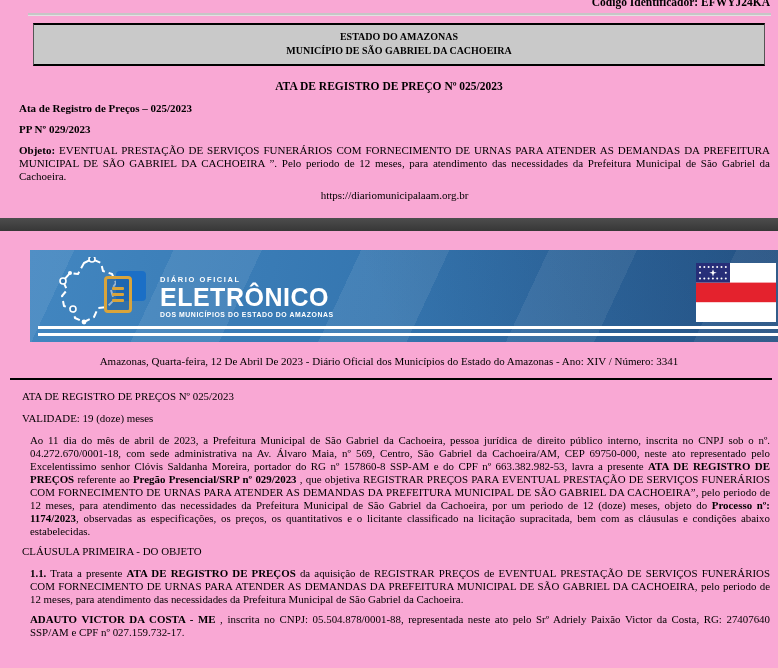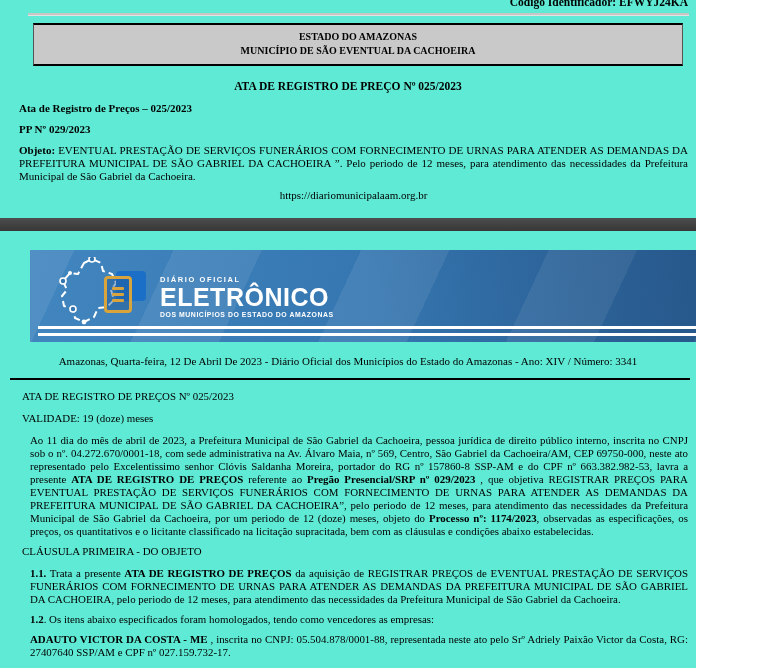--- a/index.html
+++ b/index.html
@@ -1,16 +1,16 @@
 <!DOCTYPE html>
 <html><head>
 <meta charset="utf-8">
 <style>
   html,body{margin:0;padding:0;background:#ffffff;}
-  .page{position:relative;width:696px;height:668px;overflow:hidden;background:#5eead4;
+  .page{position:relative;width:778px;height:668px;overflow:hidden;background:#f9a8d4;
         font-family:"Liberation Serif","DejaVu Serif",serif;color:#000;}
   .b{font-weight:bold;}
 
   
   .code-row{position:absolute;top:-4px;right:8px;font-size:11.5px;font-weight:bold;white-space:nowrap;}
   .top-divider{position:absolute;top:13px;left:28px;right:7px;height:2px;background:#c6c6c6;border-bottom:1px solid #e2e2e2;}
 
   
   .gray-box{margin:23px 13px 0 33px;background:#c9c9c9;border-top:2px solid #000;border-bottom:2px solid #000;
             border-left:1px solid #555;border-right:1px solid #555;
@@ -59,21 +59,21 @@
 </head>
 <body>
 
 <div class="page">
 
   <div class="code-row">Código Identificador: EFWYJ24KA</div>
   <div class="top-divider"></div>
 
   <div class="gray-box">
     <div>ESTADO DO AMAZONAS</div>
-    <div>MUNICÍPIO DE SÃO EVENTUAL DA CACHOEIRA</div>
+    <div>MUNICÍPIO DE SÃO GABRIEL DA CACHOEIRA</div>
   </div>
 
   <div class="doc-header">
     <div>ATA DE REGISTRO DE PREÇO Nº 025/2023</div>
   </div>
 
   <div class="summary">
     <div class="line-b">Ata de Registro de Preços – 025/2023</div>
     <div class="line-b">PP Nº 029/2023</div>
     <div class="para"><span class="b">Objeto:</span><span> EVENTUAL PRESTAÇÃO DE SERVIÇOS FUNERÁRIOS COM FORNECIMENTO DE URNAS PARA ATENDER AS DEMANDAS DA PREFEITURA MUNICIPAL DE SÃO GABRIEL DA CACHOEIRA ”. Pelo periodo de 12 meses, para atendimento das necessidades da Prefeitura Municipal de São Gabriel da Cachoeira.</span></div>
@@ -135,17 +135,16 @@
 
   <div class="dateline">Amazonas, Quarta-feira, 12 De Abril De 2023 - Diário Oficial dos Municípios do Estado do Amazonas - Ano: XIV / Número: 3341</div>
   <div class="black-sep"></div>
 
   <div class="body-text">
     <div class="h">ATA DE REGISTRO DE PREÇOS Nº 025/2023</div>
     <div class="h">VALIDADE: 19 (doze) meses</div>
     <p><span>Ao 11 dia do mês de abril de 2023, a Prefeitura Municipal de São Gabriel da Cachoeira, pessoa jurídica de direito público interno, inscrita no CNPJ sob o nº. 04.272.670/0001-18, com sede administrativa na Av. Álvaro Maia, nº 569, Centro, São Gabriel da Cachoeira/AM, CEP 69750-000, neste ato representado pelo Excelentissimo senhor Clóvis Saldanha Moreira, portador do RG nº 157860-8 SSP-AM e do CPF nº 663.382.982-53, lavra a presente </span><span class="b">ATA DE REGISTRO DE PREÇOS</span><span> referente ao </span><span class="b">Pregão Presencial/SRP nº 029/2023</span><span> , que objetiva REGISTRAR PREÇOS PARA  EVENTUAL PRESTAÇÃO DE SERVIÇOS FUNERÁRIOS COM FORNECIMENTO DE URNAS PARA ATENDER AS DEMANDAS DA PREFEITURA MUNICIPAL DE SÃO GABRIEL DA CACHOEIRA”, pelo periodo de 12 meses, para atendimento das necessidades da Prefeitura Municipal de São Gabriel da Cachoeira, por um periodo de 12 (doze) meses, objeto do </span><span class="b">Processo nº: 1174/2023</span><span>, observadas as especificações, os preços, os quantitativos e o licitante classificado na licitação supracitada, bem com as cláusulas e condições abaixo estabelecidas.</span></p>
     <div class="h">CLÁUSULA PRIMEIRA - DO OBJETO</div>
     <p><span class="b">1.1.</span><span> Trata a presente </span><span class="b">ATA DE REGISTRO DE PREÇOS</span><span>  da aquisição de REGISTRAR PREÇOS de EVENTUAL PRESTAÇÃO DE SERVIÇOS FUNERÁRIOS COM FORNECIMENTO DE URNAS PARA ATENDER AS DEMANDAS DA PREFEITURA MUNICIPAL DE SÃO GABRIEL DA CACHOEIRA, pelo periodo de 12 meses, para atendimento das necessidades da Prefeitura Municipal de São Gabriel da Cachoeira.</span></p>
-    <p><span class="b">1.2</span><span>. Os itens abaixo especificados foram homologados, tendo como vencedores as empresas:</span></p>
     <p><span class="b">ADAUTO VICTOR DA COSTA - ME</span><span> , inscrita no CNPJ: 05.504.878/0001-88, representada neste ato pelo Srº Adriely Paixão Victor da Costa, RG: 27407640 SSP/AM e CPF nº 027.159.732-17.</span></p>
   </div>
 
 </div>
 
 </body></html>

